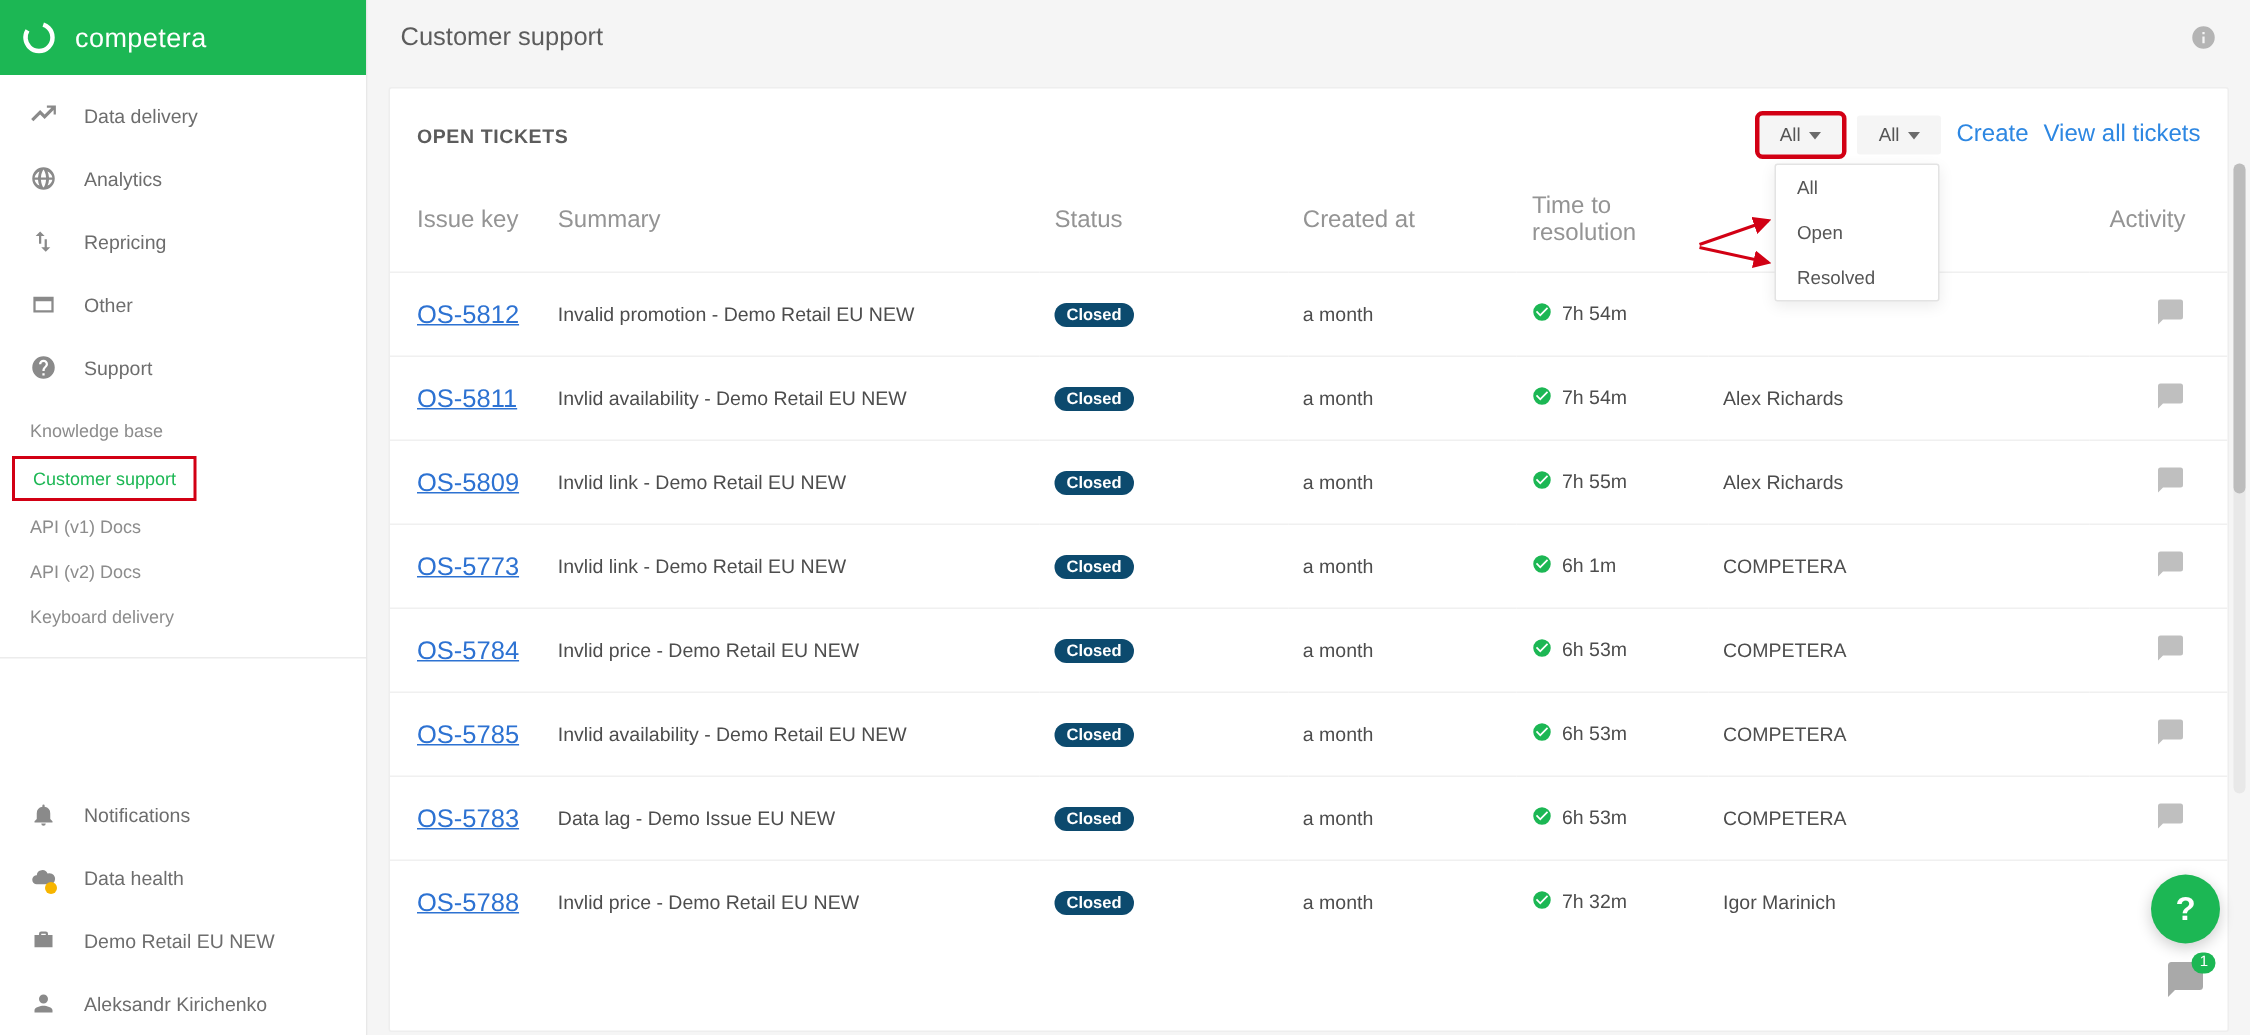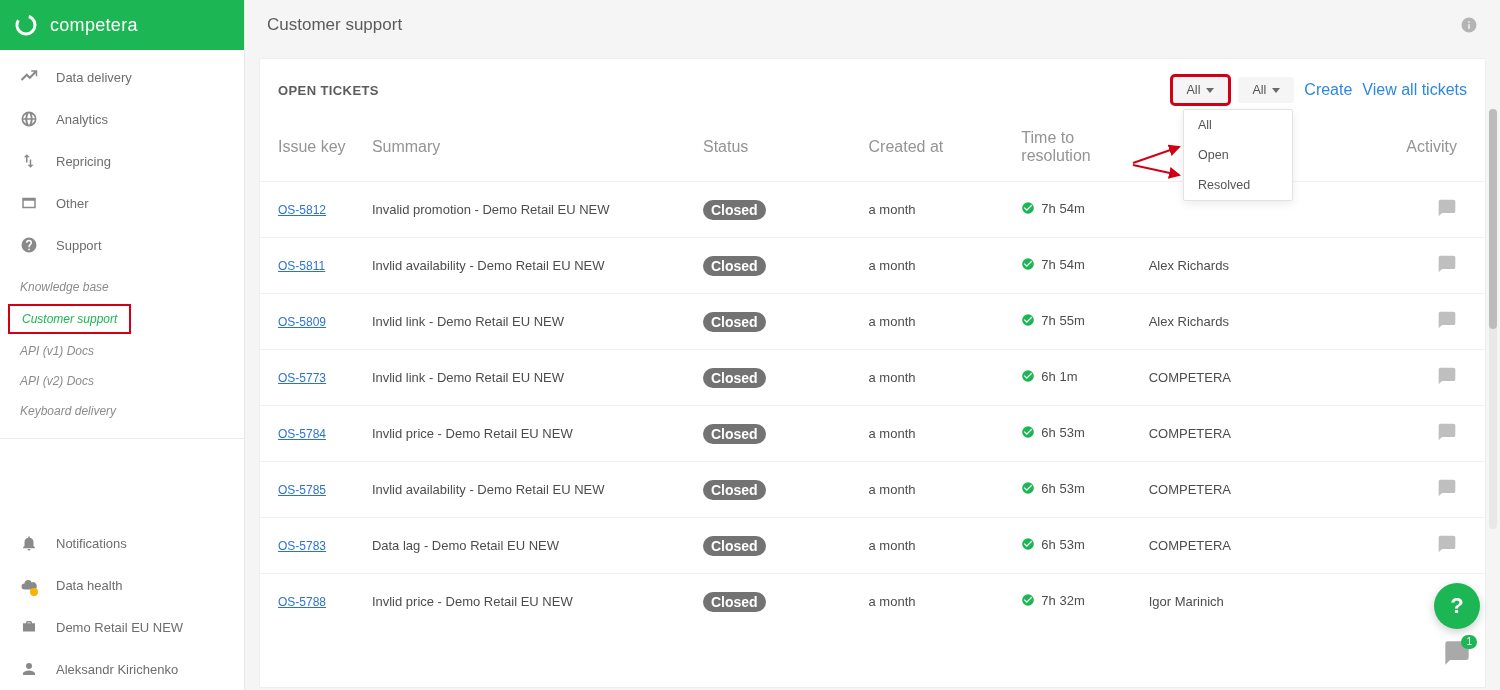--- a/index.html
+++ b/index.html
@@ -11,21 +11,21 @@
   .brand { height: 50px; background: #1cb754; display: flex; align-items: center; padding: 0 14px; gap: 12px; }
   .brand-logo { width: 24px; height: 24px; }
   .brand-name { color: #fff; font-size: 18px; font-weight: 300; letter-spacing: .3px; }
 
   .nav-group { padding-top: 6px; }
   .nav-item { display: flex; align-items: center; gap: 18px; padding: 12px 20px; color: #6d6d6d; cursor: pointer; }
   .nav-icon { width: 18px; height: 18px; fill: #8a8a8a; flex: 0 0 18px; }
 
   .group-divider { height: 1px; background: #ececec; margin: 4px 0; }
 
-  .sub-group { padding: 6px 0 8px; font-style: italic; }
+  .sub-group { padding: 6px 0 8px; }
   .sub-item { font-size: 12px; color: #8c8c8c; padding: 8px 20px; cursor: pointer; }
   .boxed-item { border: 2px solid #d20014; margin: 2px 8px; padding: 6px 12px; color: #1cb754; font-size: 12px; cursor: pointer; width: fit-content; }
 
   .side-spacer { flex: 1; }
 
   .lower-nav .nav-item { position: relative; }
   .badge-dot { position: absolute; left: 30px; bottom: 10px; width: 8px; height: 8px; background: #f7b500; border-radius: 50%; }
 
   
   .main { flex: 1; display: flex; flex-direction: column; height: 100%; }
@@ -52,22 +52,22 @@
 
   
   .tbl-wrap { flex: 1; overflow: auto; }
   table { width: 100%; border-collapse: collapse; }
   thead th { text-align: left; font-size: 16px; font-weight: 400; color: #949494; padding: 16px 10px; }
   thead th:first-child { padding-left: 18px; }
   thead th.col-act { text-align: right; padding-right: 28px; }
   tbody td { font-size: 13px; color: #4d4d4d; padding: 16px 10px; border-top: 1px solid #f0f0f0; }
   tbody td:first-child { padding-left: 18px; }
   tbody td.col-act { text-align: right; padding-right: 28px; }
-  .key-link { color: #2d72d2; text-decoration: underline; cursor: pointer; font-size: 12px; }
-  .status-pill { display: inline-block; background: #737373; color: #fff; font-size: 14px; font-weight: 600; padding: 2px 8px; border-radius: 10px; }
+  .key-link { color: #2d72d2; text-decoration: underline; cursor: pointer; font-size: 17px; }
+  .status-pill { display: inline-block; background: #0c4a6e; color: #fff; font-size: 11px; font-weight: 600; padding: 2px 8px; border-radius: 10px; }
   .ttr { display: inline-flex; align-items: center; gap: 6px; }
   .ttr-check { width: 14px; height: 14px; fill: #1cb754; }
   .comment-icon { width: 20px; height: 20px; fill: #bfbfbf; cursor: pointer; }
 
   th.col-key, td.col-key { width: 8%; }
   th.col-sum, td.col-sum { width: 26%; }
   th.col-stat, td.col-stat { width: 13%; }
   th.col-created, td.col-created { width: 12%; }
   th.col-ttr, td.col-ttr { width: 10%; }
   th.col-assignee, td.col-assignee { width: 20%; }
@@ -295,21 +295,21 @@
               <td class="col-ttr"><span class="ttr"><svg class="ttr-check" viewBox="0 0 24 24">
                     <path d="M12 2a10 10 0 1010 10A10 10 0 0012 2zm-2 15l-5-5 1.41-1.41L10 14.17l7.59-7.59L19 8z"></path>
                   </svg>6h 53m</span></td>
               <td class="col-assignee">COMPETERA</td>
               <td class="col-act"><svg class="comment-icon" viewBox="0 0 24 24">
                   <path d="M20 2H4a2 2 0 00-2 2v18l4-4h14a2 2 0 002-2V4a2 2 0 00-2-2z"></path>
                 </svg></td>
             </tr>
             <tr>
               <td class="col-key"><span class="key-link">OS-5783</span></td>
-              <td class="col-sum">Data lag - Demo Retail EU NEW</td>
+              <td class="col-sum">Data lag - Demo Issue EU NEW</td>
               <td class="col-stat"><span class="status-pill">Closed</span></td>
               <td class="col-created">a month</td>
               <td class="col-ttr"><span class="ttr"><svg class="ttr-check" viewBox="0 0 24 24">
                     <path d="M12 2a10 10 0 1010 10A10 10 0 0012 2zm-2 15l-5-5 1.41-1.41L10 14.17l7.59-7.59L19 8z"></path>
                   </svg>6h 53m</span></td>
               <td class="col-assignee">COMPETERA</td>
               <td class="col-act"><svg class="comment-icon" viewBox="0 0 24 24">
                   <path d="M20 2H4a2 2 0 00-2 2v18l4-4h14a2 2 0 002-2V4a2 2 0 00-2-2z"></path>
                 </svg></td>
             </tr>

